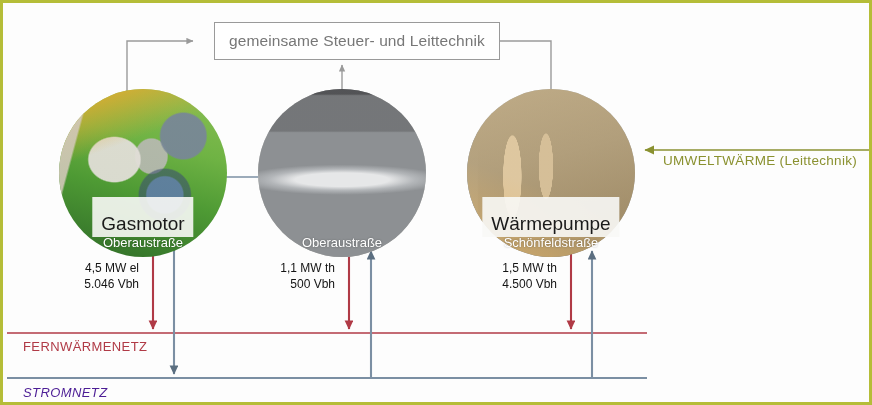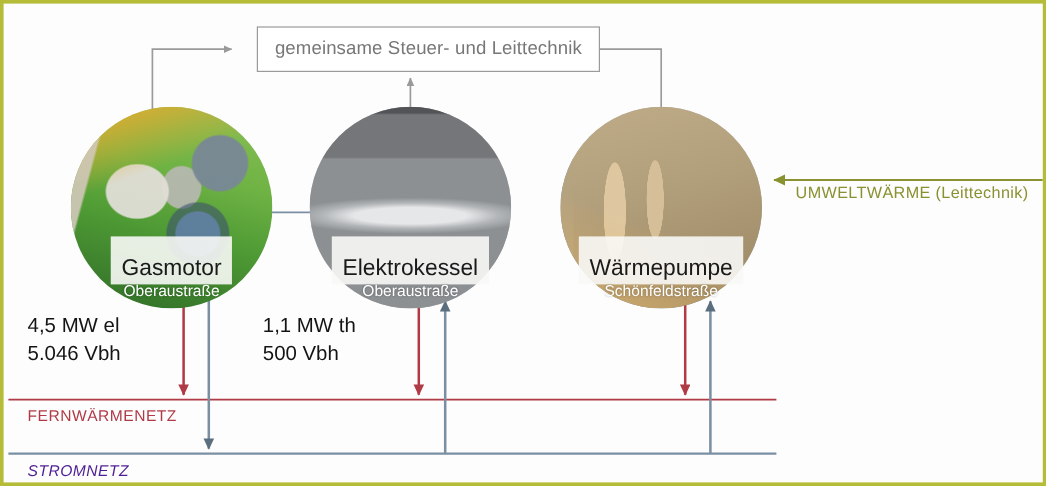--- a/index.html
+++ b/index.html
@@ -122,22 +122,22 @@
     top: 146px;
     color: #ffffff;
     font-size: 13px;
     white-space: nowrap;
     text-shadow: 0 0 2px rgba(0,0,0,0.35);
   }
 
   
   .spec {
     position: absolute;
-    text-align: left;
-    font-size: 17px;
+    text-align: right;
+    font-size: 12px;
     color: #141414;
     line-height: 1.33;
     white-space: nowrap;
   }
 
   
   .net-label {
     position: absolute;
     font-size: 13px;
     letter-spacing: 0.4px;
@@ -233,34 +233,37 @@
   </div>
   <div class="spec" style="left:20px; top:258px; width:116px;">
     <div>4,5 MW el</div>
     <div>5.046 Vbh</div>
   </div>
 
   <div class="plant" style="left:255px; top:86px;">
     <div class="plant-circle">
       <div class="photo photo-kessel"></div>
     </div>
-    <div class="plant-name">Elektrokessel</div>
     <div class="plant-site">Oberaustraße</div>
   </div>
   <div class="spec" style="left:216px; top:258px; width:116px;">
     <div>1,1 MW th</div>
     <div>500 Vbh</div>
   </div>
 
   <div class="plant" style="left:464px; top:86px;">
     <div class="plant-circle">
       <div class="photo photo-wp"></div>
     </div>
     <div class="plant-name">Wärmepumpe</div>
     <div class="plant-site">Schönfeldstraße</div>
   </div>
+  <div class="spec" style="left:438px; top:258px; width:116px;">
+    <div>1,5 MW th</div>
+    <div>4.500 Vbh</div>
+  </div>
 
   <div class="ambient-label">UMWELTWÄRME (Leittechnik)</div>
 
   <div class="net-label heat">FERNWÄRMENETZ</div>
   <div class="net-label power">STROMNETZ</div>
 
 </div>
 
 </body></html>

